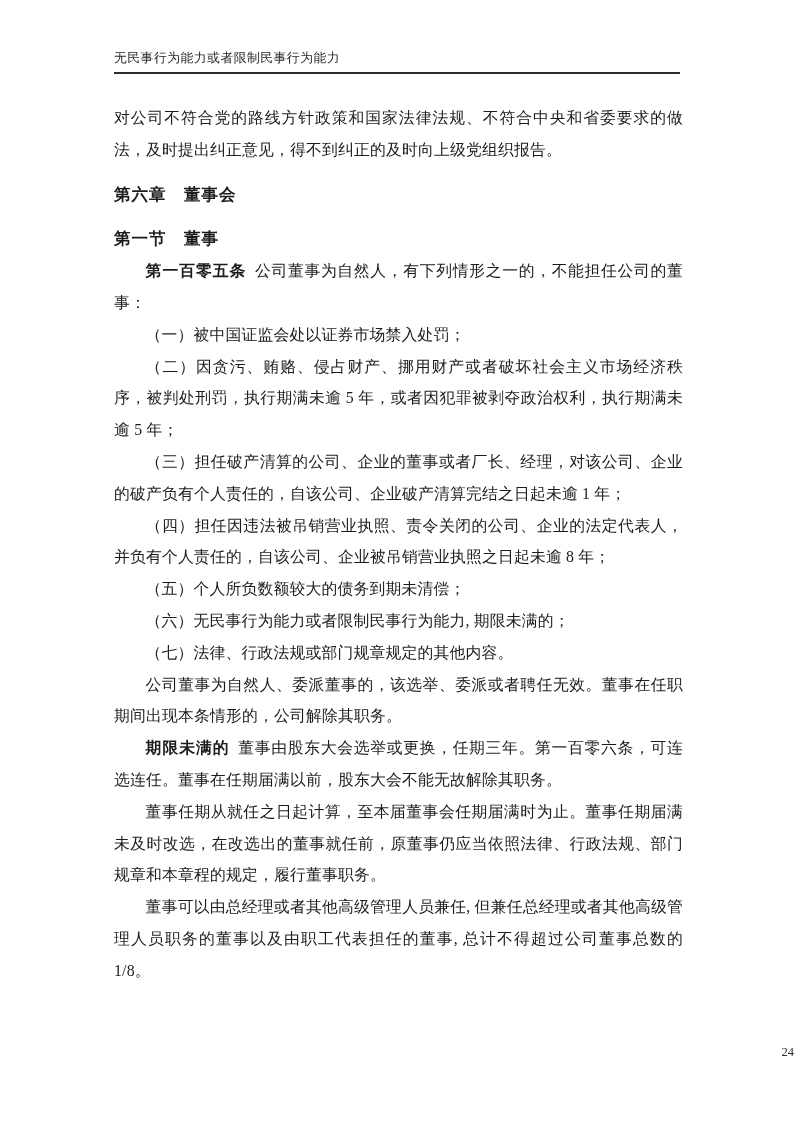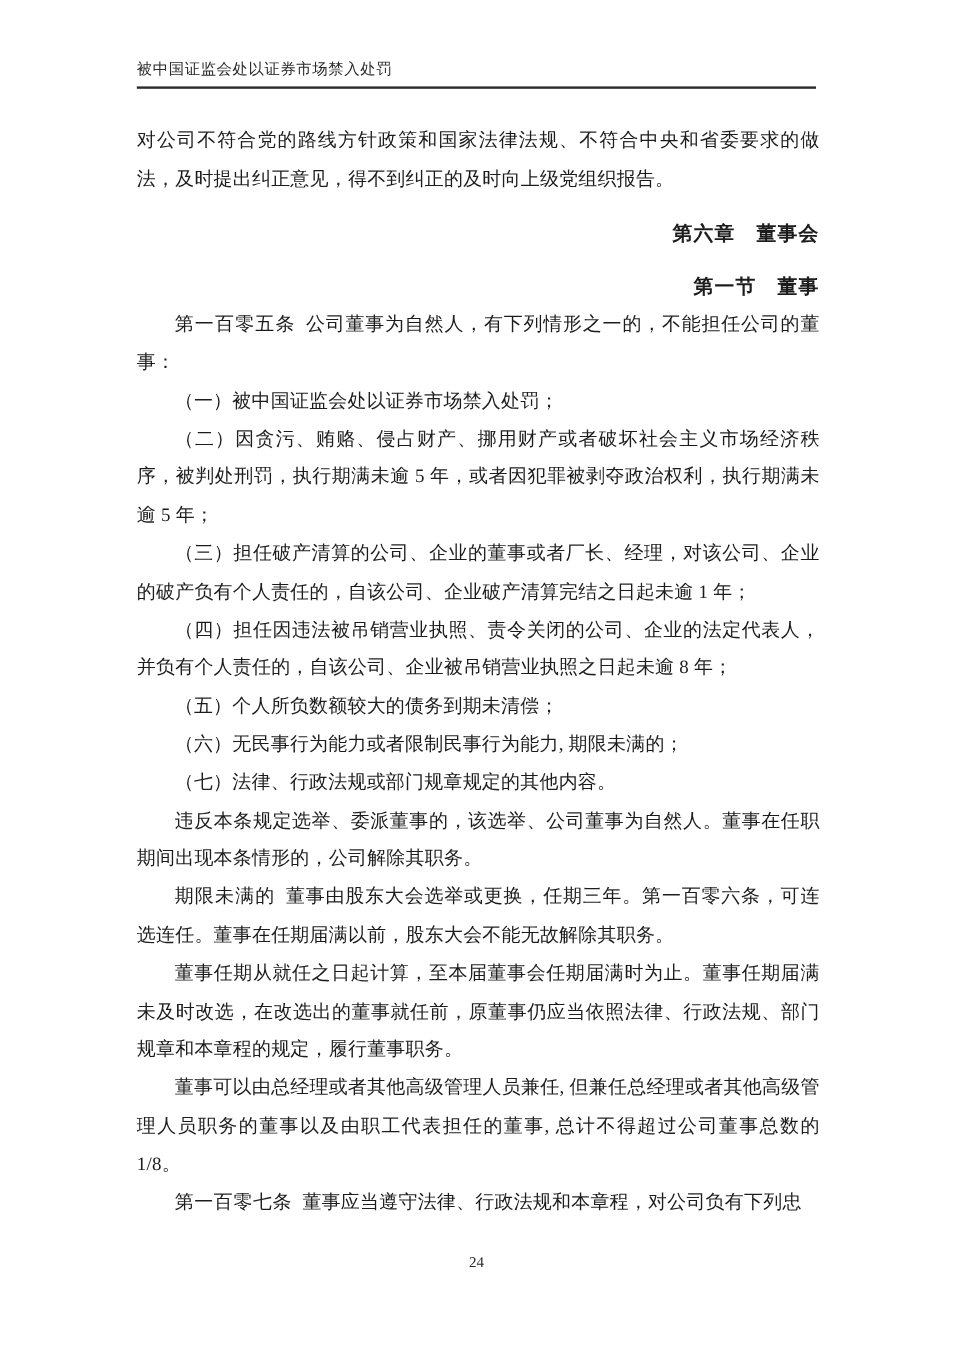--- a/index.html
+++ b/index.html
@@ -40,49 +40,49 @@
   .para {
     margin: 0;
     text-indent: 2em;
   }
   .para.no-indent {
     text-indent: 0;
     margin-top: 12px;
   }
   .heading {
     margin: 13px 0 0 0;
-    text-align: right;
+    text-align: left;
     text-indent: 0;
     font-weight: bold;
     font-size: 16.5px;
     line-height: 31.8px;
     letter-spacing: 1px;
   }
   .article-label {
-    font-weight: normal;
+    font-weight: bold;
     margin-right: 0.55em;
     letter-spacing: 0.5px;
   }
   .page-footer {
     position: absolute;
     left: 0;
     right: 0;
     bottom: 62px;
-    text-align: center;
+    text-align: right;
     font-size: 12.5px;
     color: #2a2a2a;
   }
 </style>
 </head>
 <body>
 
 <div class="page">
 
   <div class="page-header">
-    <span>被中国证监会处以证券市场禁入处罚</span>
+    <span>无民事行为能力或者限制民事行为能力</span>
   </div>
 
   <div class="doc-body">
 
     <p class="para no-indent">对公司不符合党的路线方针政策和国家法律法规、不符合中央和省委要求的做法，及时提出纠正意见，得不到纠正的及时向上级党组织报告。</p>
 
     <h2 class="heading">第六章　董事会</h2>
 
     <h3 class="heading">第一节　董事</h3>
 
@@ -97,33 +97,30 @@
     <p class="para">（三）担任破产清算的公司、企业的董事或者厂长、经理，对该公司、企业的破产负有个人责任的，自该公司、企业破产清算完结之日起未逾 1 年；</p>
 
     <p class="para">（四）担任因违法被吊销营业执照、责令关闭的公司、企业的法定代表人，并负有个人责任的，自该公司、企业被吊销营业执照之日起未逾 8 年；</p>
 
     <p class="para">（五）个人所负数额较大的债务到期未清偿；</p>
 
     <p class="para">（六）无民事行为能力或者限制民事行为能力, 期限未满的；</p>
 
     <p class="para">（七）法律、行政法规或部门规章规定的其他内容。</p>
 
-    <p class="para">违反本条规定选举、委派董事的，该选举、公司董事为自然人。董事在任职期间出现本条情形的，公司解除其职务。</p>
+    <p class="para">公司董事为自然人、委派董事的，该选举、委派或者聘任无效。董事在任职期间出现本条情形的，公司解除其职务。</p>
 
     <p class="para">
       <span class="article-label">期限未满的</span><span>董事由股东大会选举或更换，任期三年。第一百零六条，可连选连任。董事在任期届满以前，股东大会不能无故解除其职务。</span>
     </p>
 
     <p class="para">董事任期从就任之日起计算，至本届董事会任期届满时为止。董事任期届满未及时改选，在改选出的董事就任前，原董事仍应当依照法律、行政法规、部门规章和本章程的规定，履行董事职务。</p>
 
     <p class="para">董事可以由总经理或者其他高级管理人员兼任, 但兼任总经理或者其他高级管理人员职务的董事以及由职工代表担任的董事, 总计不得超过公司董事总数的1/8。</p>
 
-    <p class="para">
-      <span class="article-label">第一百零七条</span><span>董事应当遵守法律、行政法规和本章程，对公司负有下列忠</span>
-    </p>
 
   </div>
 
   <div class="page-footer">
     <span>24</span>
   </div>
 
 </div>
 
 </body></html>

